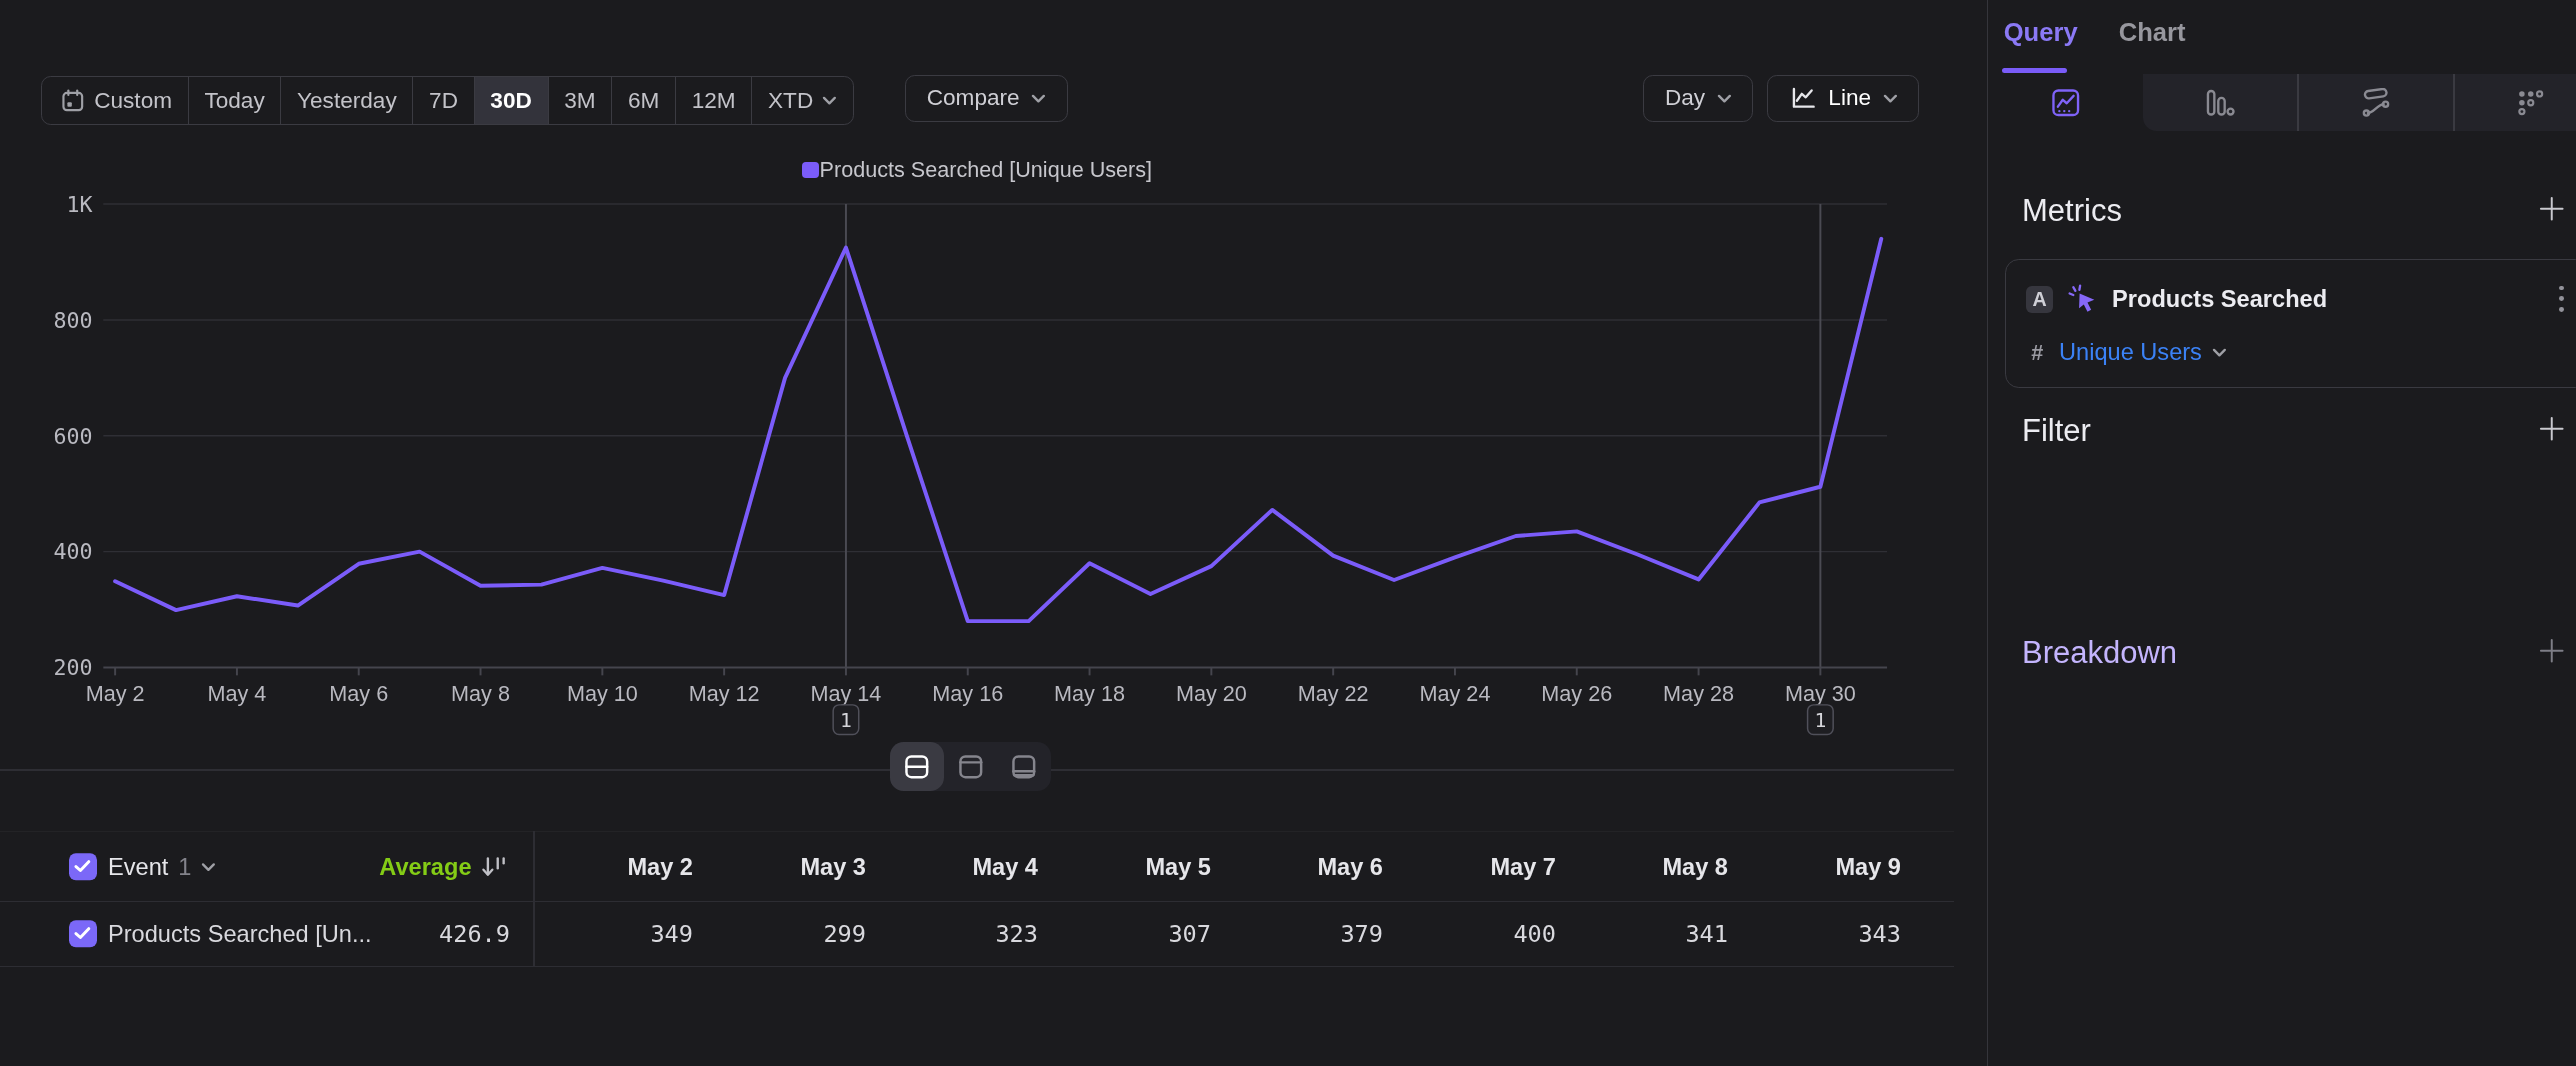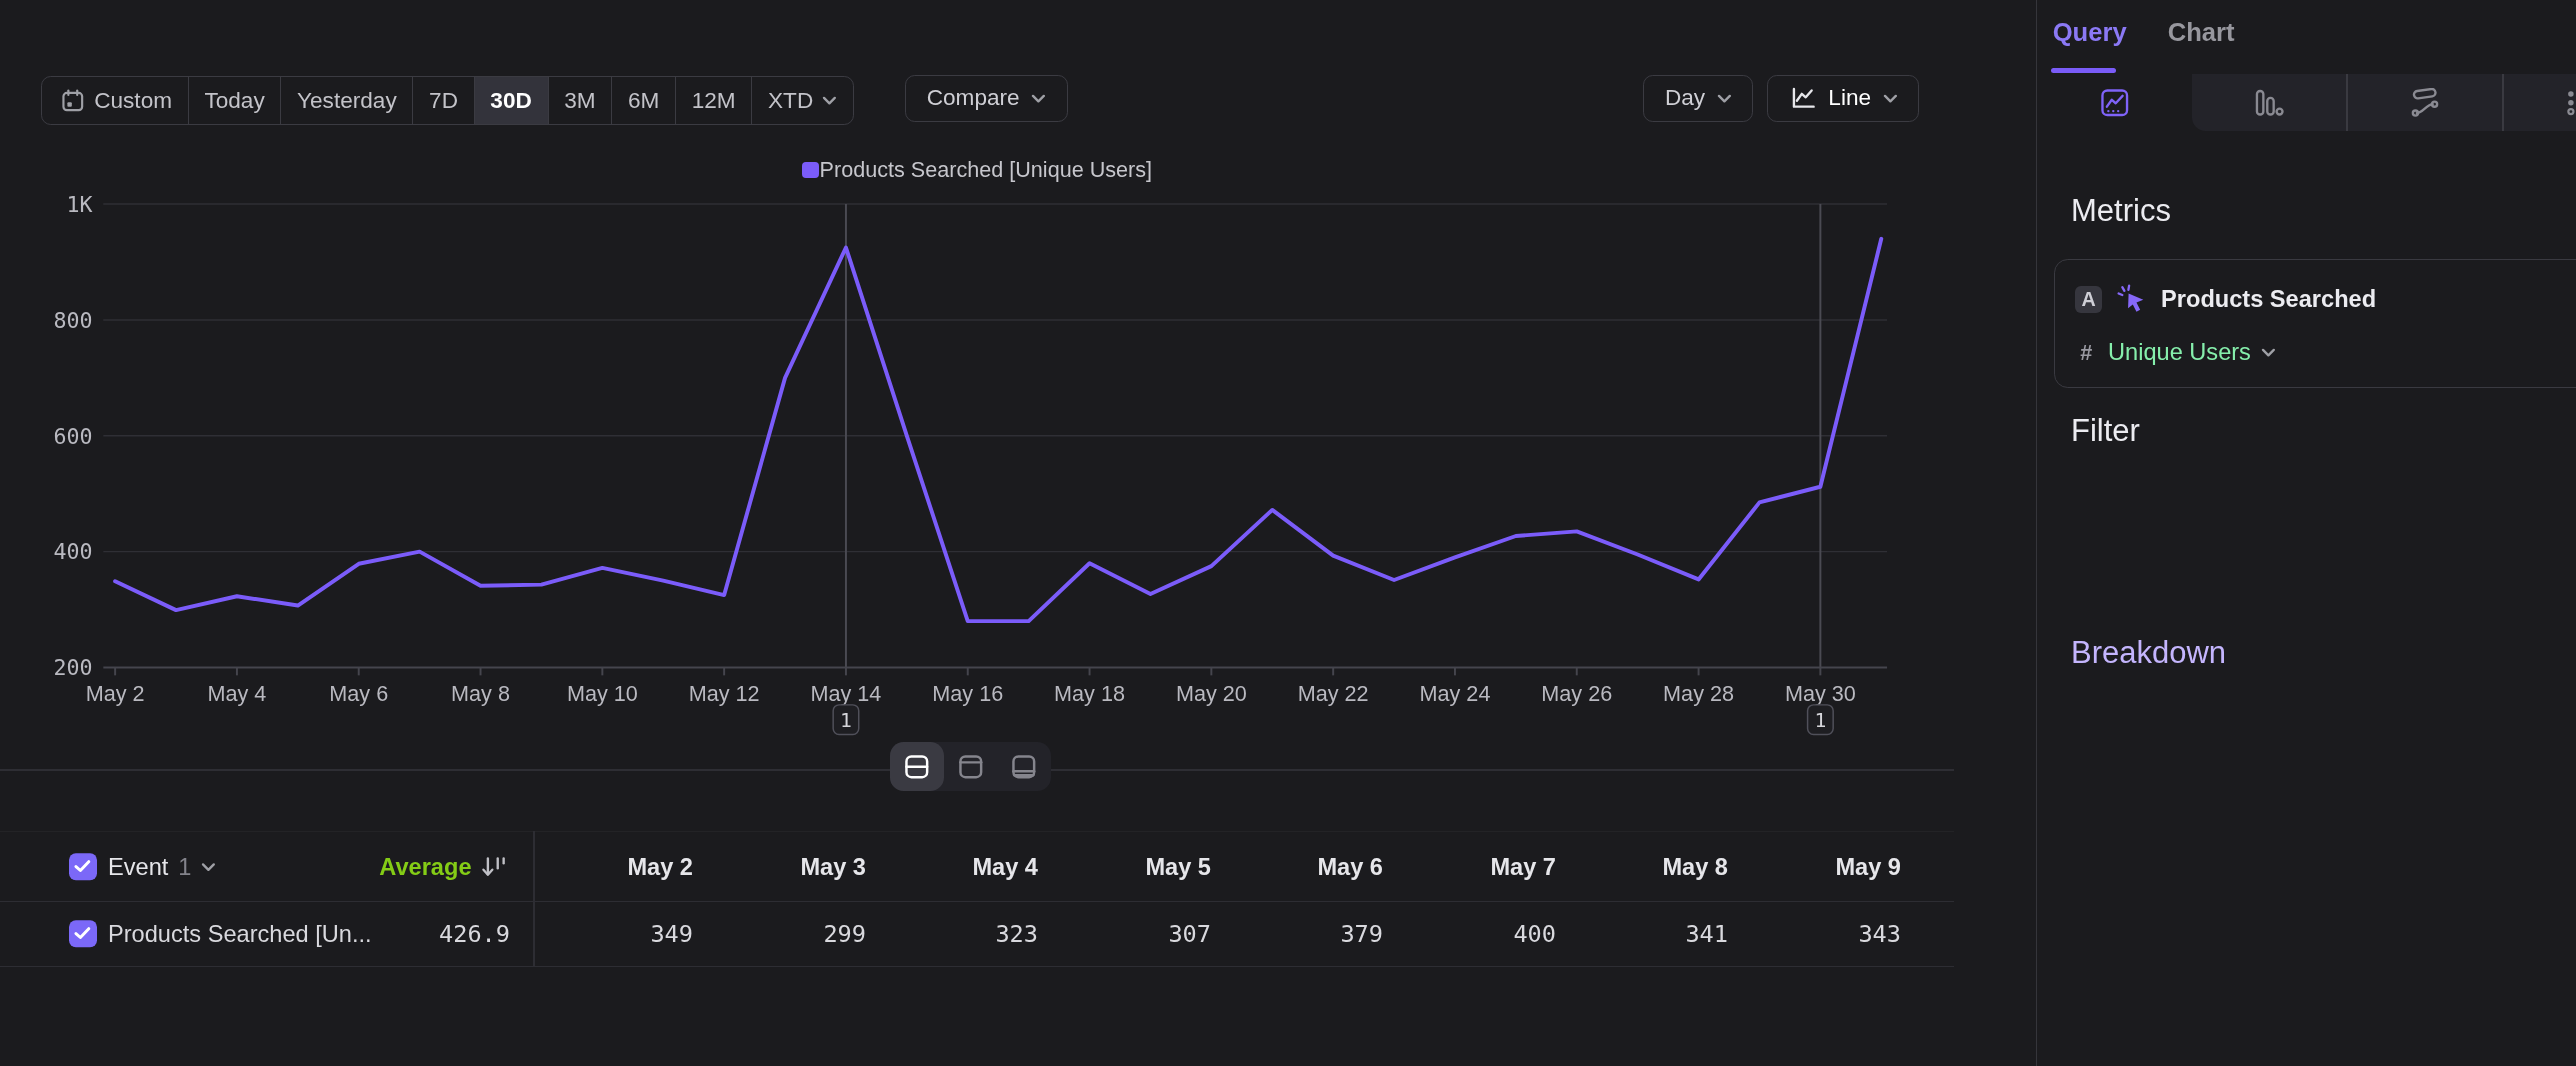--- a/index.html
+++ b/index.html
@@ -62,21 +62,21 @@
   .avgh{position:absolute;left:285px;top:50%;transform:translateY(-50%);width:222px;display:flex;
         justify-content:flex-end;align-items:center;gap:8.9px;font-size:23.6px;color:#84cc16;font-weight:700;}
   .avgv{position:absolute;left:325px;top:50%;transform:translateY(-50%);width:185px;text-align:right;
         font-family:"DejaVu Sans Mono",monospace;font-size:23.6px;color:#d9d9de;}
   .dcol{position:absolute;top:50%;transform:translateY(-50%);width:172px;text-align:right;
         font-size:23.6px;color:#e6e6ea;font-weight:700;}
   .dval{position:absolute;top:50%;transform:translateY(-50%);width:172px;text-align:right;
         font-family:"DejaVu Sans Mono",monospace;font-size:23.6px;color:#d9d9de;}
 
   
-  .sidebar{position:absolute;right:0;top:0;width:540px;height:1067px;background:#1b1b1e;
+  .sidebar{position:absolute;right:0;top:0;width:589px;height:1067px;background:#1b1b1e;
            border-left:1.5px solid #35353b;box-sizing:border-box;}
   .stabs{position:absolute;left:15.7px;top:17.7px;display:flex;gap:41px;font-size:25.6px;font-weight:700;}
   .stab-query{color:#8b79f5;cursor:pointer;}
   .stab-chart{color:#97979e;cursor:pointer;}
   .underline{position:absolute;left:13.8px;top:68px;width:65px;height:4.9px;border-radius:3px;background:#7a5cf8;}
   .strip{position:absolute;left:0;top:74px;width:622px;height:57px;}
   .strip-raised{position:absolute;left:155px;right:0;top:0;bottom:0;background:#232329;border-radius:0 0 0 13.8px;}
   .ssep{position:absolute;top:0;width:1.5px;height:57px;background:#3a3a41;}
   .cticon{position:absolute;top:13.8px;width:29.5px;height:29.5px;color:#8a8a92;cursor:pointer;}
   .cticon.active{color:#7f63f8;}
@@ -88,21 +88,21 @@
   .crow{position:absolute;display:flex;align-items:center;}
   .abadge{width:26.6px;height:27.6px;background:#36363e;border-radius:5.9px;color:#cfcfd6;font-size:19.7px;
           display:flex;align-items:center;justify-content:center;font-weight:700;}
   .cardtitle{font-size:23.6px;font-weight:700;color:#ececf1;white-space:nowrap;}
   .kebab{position:absolute;right:23.6px;display:flex;flex-direction:column;gap:5.9px;cursor:pointer;}
   .kebab i{width:4.9px;height:4.9px;border-radius:50%;background:#93939b;}
   .aalabel{font-size:20.7px;font-weight:700;color:#85858c;}
   .opr{font-size:21.6px;color:#9a9aa2;}
   .fval{font-size:21.6px;color:#d6d6db;white-space:nowrap;}
   .hashpfx{font-size:21.6px;color:#9a9aa2;font-weight:700;}
-  .measure{font-size:23.6px;color:#86efac;white-space:nowrap;justify-content:center;}
+  .measure{font-size:23.6px;color:#3b82f6;white-space:nowrap;justify-content:center;}
 </style>
 </head>
 <body>
 
 <div class="app">
   <div class="main">
 
     <div class="toolbar">
       <div class="seggroup">
         <div class="seg">

